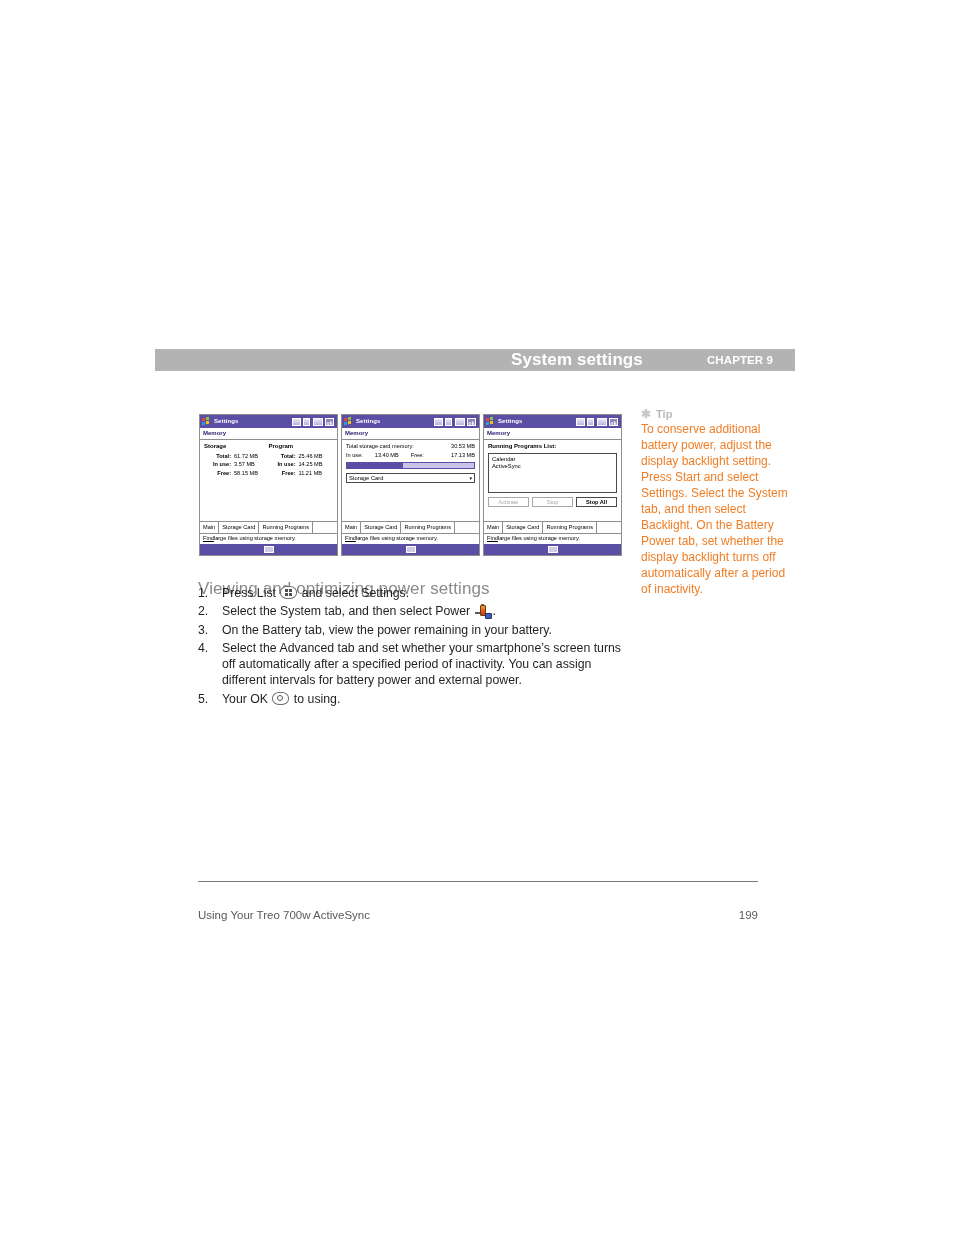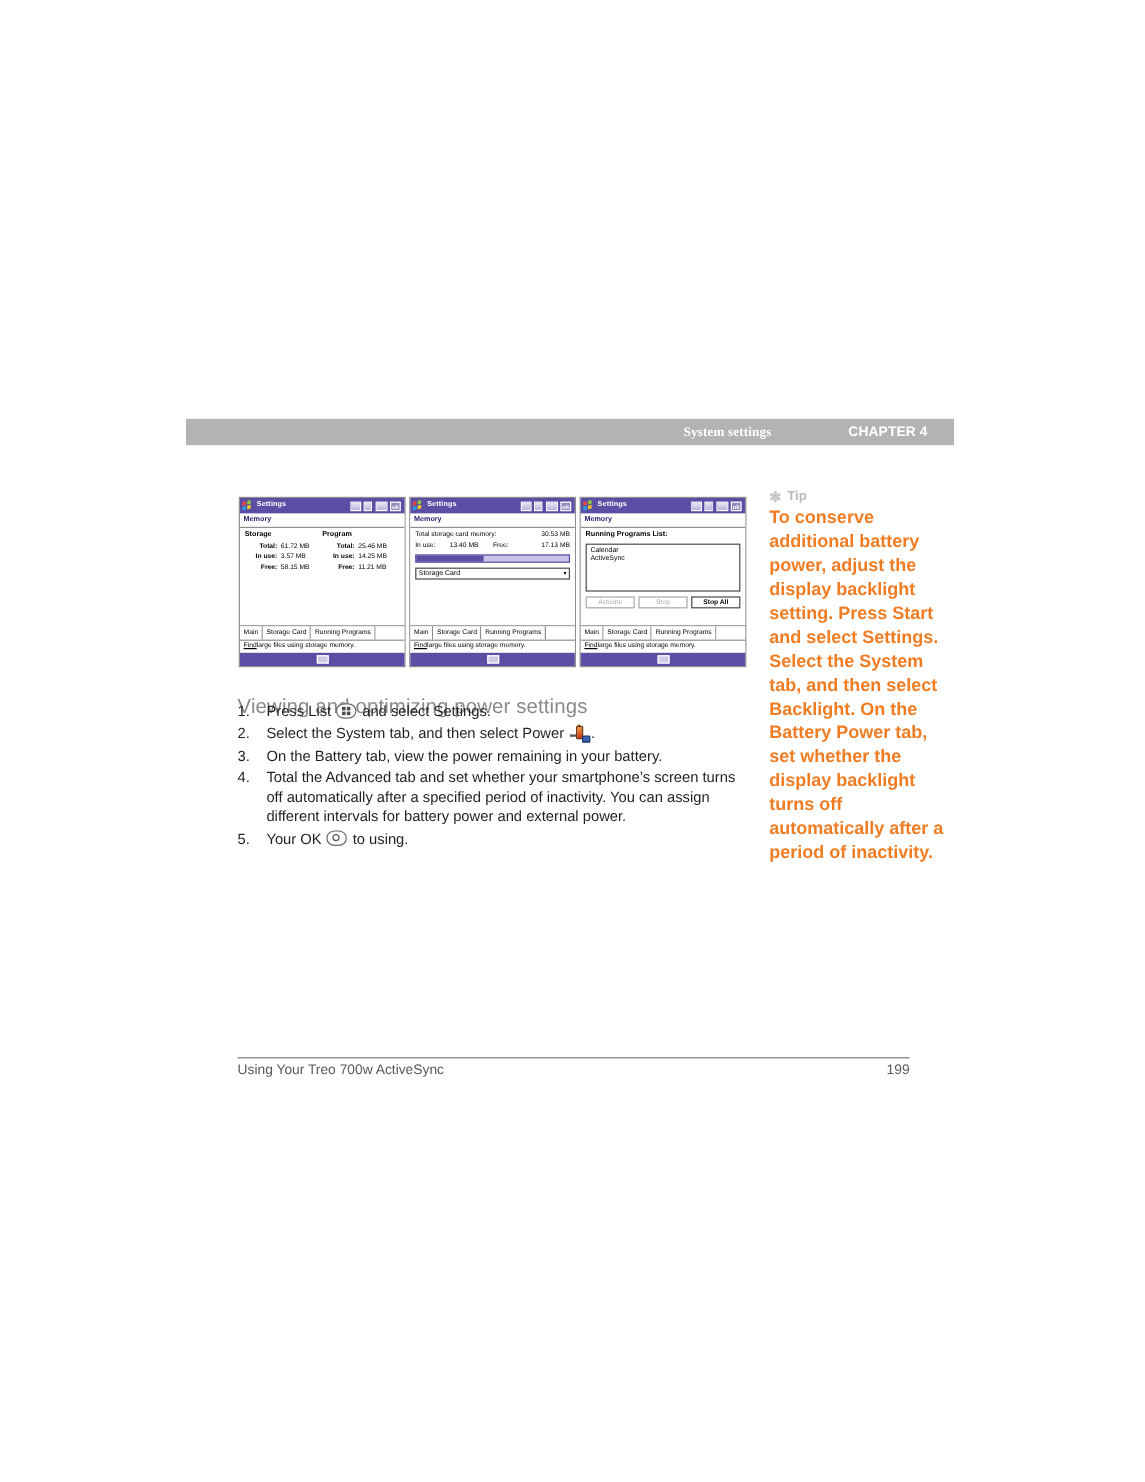--- a/index.html
+++ b/index.html
@@ -23,24 +23,23 @@
     top: 349px;
     width: 640px;
     height: 22px;
     background: #b3b3b3;
     display: flex;
     align-items: center;
     justify-content: flex-end;
   }
   .page-header .hdr-title {
     color: #ffffff;
-    font-size: 11px;
+    font-size: 17px;
     font-weight: bold;
     letter-spacing: .1px;
-    font-family: Liberation Serif, serif;
   }
   .page-header .hdr-chapter {
     color: #ffffff;
     font-size: 11.5px;
     font-weight: bold;
     margin-left: 64px;
     margin-right: 22px;
     letter-spacing: .1px;
   }
 
@@ -263,23 +262,23 @@
     font-size: 11px;
     font-weight: bold;
     margin-bottom: 2px;
     display: flex;
     align-items: center;
     gap: 5px;
   }
   .tip-star { font-size: 12px; color: #c9c9c9; line-height: 1; }
   .tip-body {
     color: #f07d24;
-    font-size: 15px;
+    font-size: 12px;
     line-height: 1.33;
-    font-weight: 700;
+    font-weight: 400;
   }
 
   
   .section-title {
     position: absolute;
     left: 198px;
     top: 565px;
     font-size: 17px;
     color: #8a8a8a;
     font-weight: normal;
@@ -384,28 +383,28 @@
   .footer {
     position: absolute;
     left: 198px;
     top: 886px;
     width: 560px;
     display: flex;
     align-items: baseline;
     font-size: 11.5px;
     color: #58595b;
   }
-  .footer .fr { margin-left: auto; }
+  .footer .fr { margin-left: auto; margin-top: 23px; }
 </style>
 </head>
 <body>
 
 <div class="page-header">
   <span class="hdr-title">System settings</span>
-  <span class="hdr-chapter">CHAPTER 4</span>
+  <span class="hdr-chapter">CHAPTER 9</span>
 </div>
 
 <div class="shots">
 
   <div class="device">
     <div class="titlebar">
       <span class="win-logo">
           <i></i>
           <i></i>
           <i></i>
@@ -574,21 +573,21 @@
   <li>
     <span class="num">2.</span>
     <span class="txt"><span>Select the System tab, and then select Power </span><span class="inline-icon ico-power"><span class="cord"></span><span class="cap"></span><span class="batt"></span><span class="plug"></span></span><span>.</span></span>
   </li>
   <li>
     <span class="num">3.</span>
     <span class="txt">On the Battery tab, view the power remaining in your battery.</span>
   </li>
   <li>
     <span class="num">4.</span>
-    <span class="txt">Total the Advanced tab and set whether your smartphone’s screen turns off automatically after a specified period of inactivity. You can assign different intervals for battery power and external power.</span>
+    <span class="txt">Select the Advanced tab and set whether your smartphone’s screen turns off automatically after a specified period of inactivity. You can assign different intervals for battery power and external power.</span>
   </li>
   <li>
     <span class="num">5.</span>
     <span class="txt"><span>Your OK </span><span class="inline-icon ico-ok"><span class="ring"></span></span><span> to using.</span></span>
   </li>
 </ol>
 
 <div class="footer-rule"></div>
 <div class="footer">
   <span>Using Your Treo 700w ActiveSync</span>

